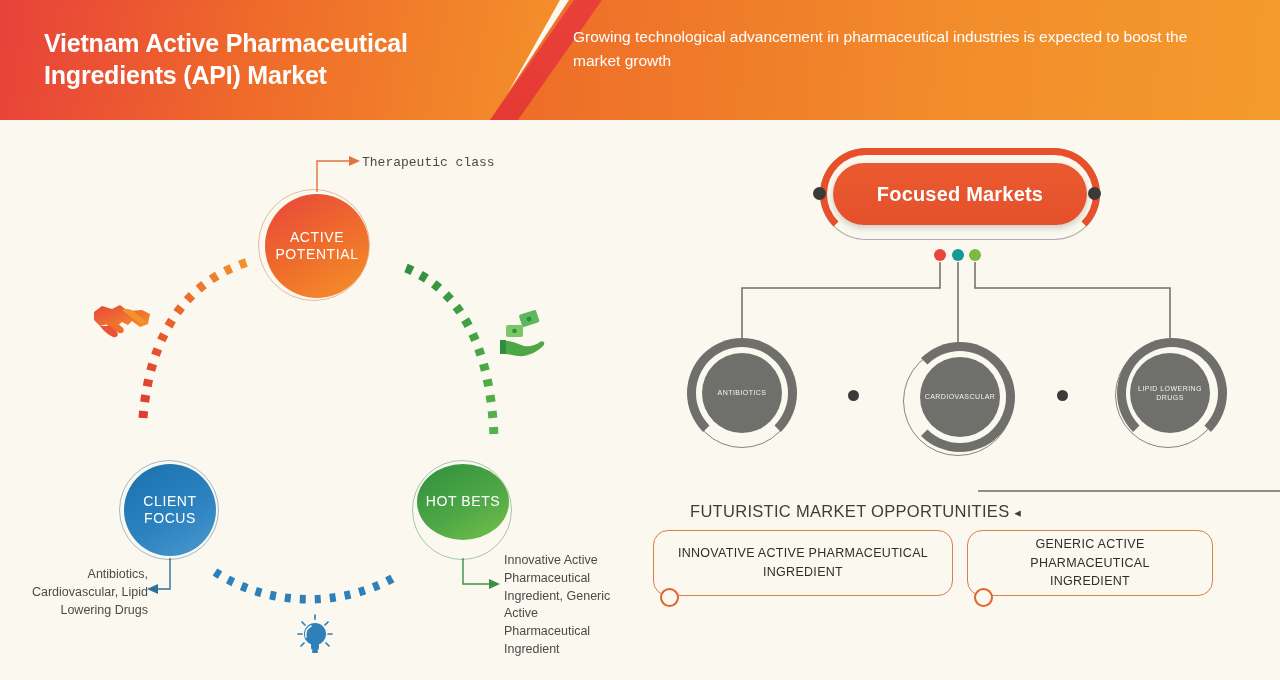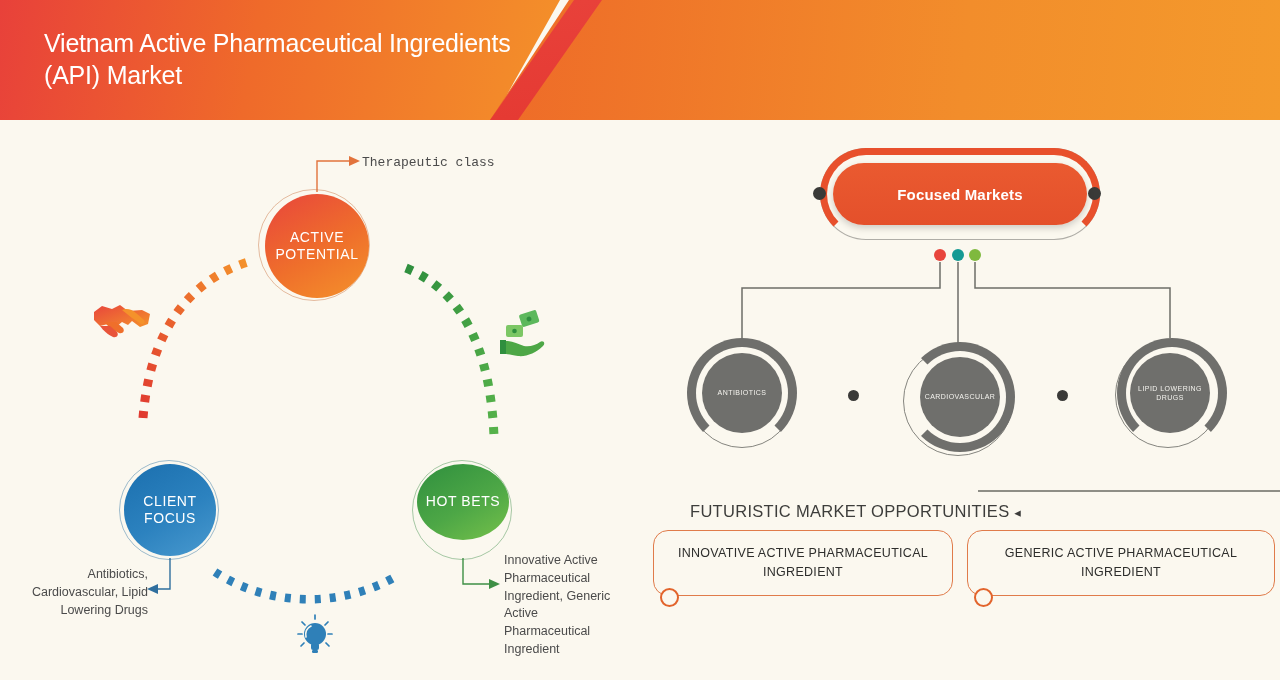--- a/index.html
+++ b/index.html
@@ -23,21 +23,21 @@
     background: linear-gradient(180deg, #e8413a 0%, #e53a33 100%);
     clip-path: polygon(52% 0, 66% 0, 24% 100%, 10% 100%);
   }
   .header-right {
     position: absolute; left: 490px; top: 0; width: 790px; height: 120px;
     background: linear-gradient(95deg, #ee6a28 0%, #f28d2b 60%, #f49a2c 100%);
     clip-path: polygon(10% 0, 100% 0, 100% 100%, 0 100%);
   }
   .header-title {
     position: absolute; left: 44px; top: 28px; width: 470px;
-    color: #ffffff; font-size: 25px; font-weight: normal; line-height: 1.26;
+    color: #ffffff; font-size: 25px; font-weight: bold; line-height: 1.26;
     letter-spacing: -0.2px;
   }
   .header-sub {
     position: absolute; left: 573px; top: 25px; width: 660px;
     color: #ffffff; font-size: 15.5px; line-height: 1.55; font-weight: normal;
   }
 
   
   .node-circle {
     position: absolute; border-radius: 50%;
@@ -82,21 +82,21 @@
     position: absolute; left: 820px; top: 148px; width: 280px; height: 92px;
     border-radius: 46px; border: 7px solid transparent;
     border-top-color: #e8502c; border-left-color: #e8502c; border-right-color: #e8502c;
     transform: rotate(0deg);
   }
   .fm-pill {
     position: absolute; left: 833px; top: 163px; width: 254px; height: 62px;
     border-radius: 31px;
     background: linear-gradient(180deg, #ea5a30 0%, #e4502b 100%);
     display: flex; align-items: center; justify-content: center;
-    color: #fff; font-size: 15px; font-weight: bold; letter-spacing: 0.2px;
+    color: #fff; font-size: 20px; font-weight: bold; letter-spacing: 0.2px;
     box-shadow: 0 3px 7px rgba(0,0,0,0.18);
   }
   .fm-dot {
     position: absolute; width: 13px; height: 13px; border-radius: 50%;
     background: #3a3a38;
   }
   .fm-dot-l { left: 813px; top: 187px; }
   .fm-dot-r { left: 1088px; top: 187px; }
 
   .pin { position: absolute; width: 12px; height: 12px; border-radius: 50%; }
@@ -122,38 +122,39 @@
   }
   .fmo-line { position: absolute; left: 978px; top: 490px; width: 302px; height: 1.6px; background: #8e8e86; }
   .opp-box {
     position: absolute; height: 66px; border: 1.3px solid #e07b4a;
     border-radius: 15px; background: #fbf8ef;
     display: flex; align-items: center; justify-content: center; text-align: center;
     color: #2e2e2c; font-size: 12.5px; line-height: 1.5; letter-spacing: 0.3px;
     padding: 0 22px;
   }
   .opp-box-1 { left: 653px; top: 530px; width: 300px; }
-  .opp-box-2 { left: 967px; top: 530px; width: 308px; }
+  .opp-box-2 { left: 967px; top: 530px; width: 246px; }
   .opp-circle {
     position: absolute; width: 19px; height: 19px; border-radius: 50%;
     border: 2px solid #e2642c; background: #fbf8ef;
   }
   .opp-circle-1 { left: 660px; top: 588px; }
   .opp-circle-2 { left: 974px; top: 588px; }
 </style>
 </head>
 <body>
 
 <div id="page">
 
   <div class="header">
     <div class="header-left"></div>
     <div class="header-right"></div>
     <div class="header-stripe"></div>
     <div class="header-title">Vietnam Active Pharmaceutical Ingredients (API) Market</div>
+    <div class="header-sub">Growing technological advancement in pharmaceutical industries is expected to boost the market growth</div>
   </div>
 
   <svg class="overlay" viewBox="0 0 1280 680">
     <defs>
       <linearGradient id="gradArcOrange" x1="0" y1="1" x2="1" y2="0">
         <stop offset="0%" stop-color="#e03a30"></stop>
         <stop offset="100%" stop-color="#f4922b"></stop>
       </linearGradient>
       <linearGradient id="gradArcGreen" x1="0" y1="0" x2="1" y2="1">
         <stop offset="0%" stop-color="#2f8f3e"></stop>

